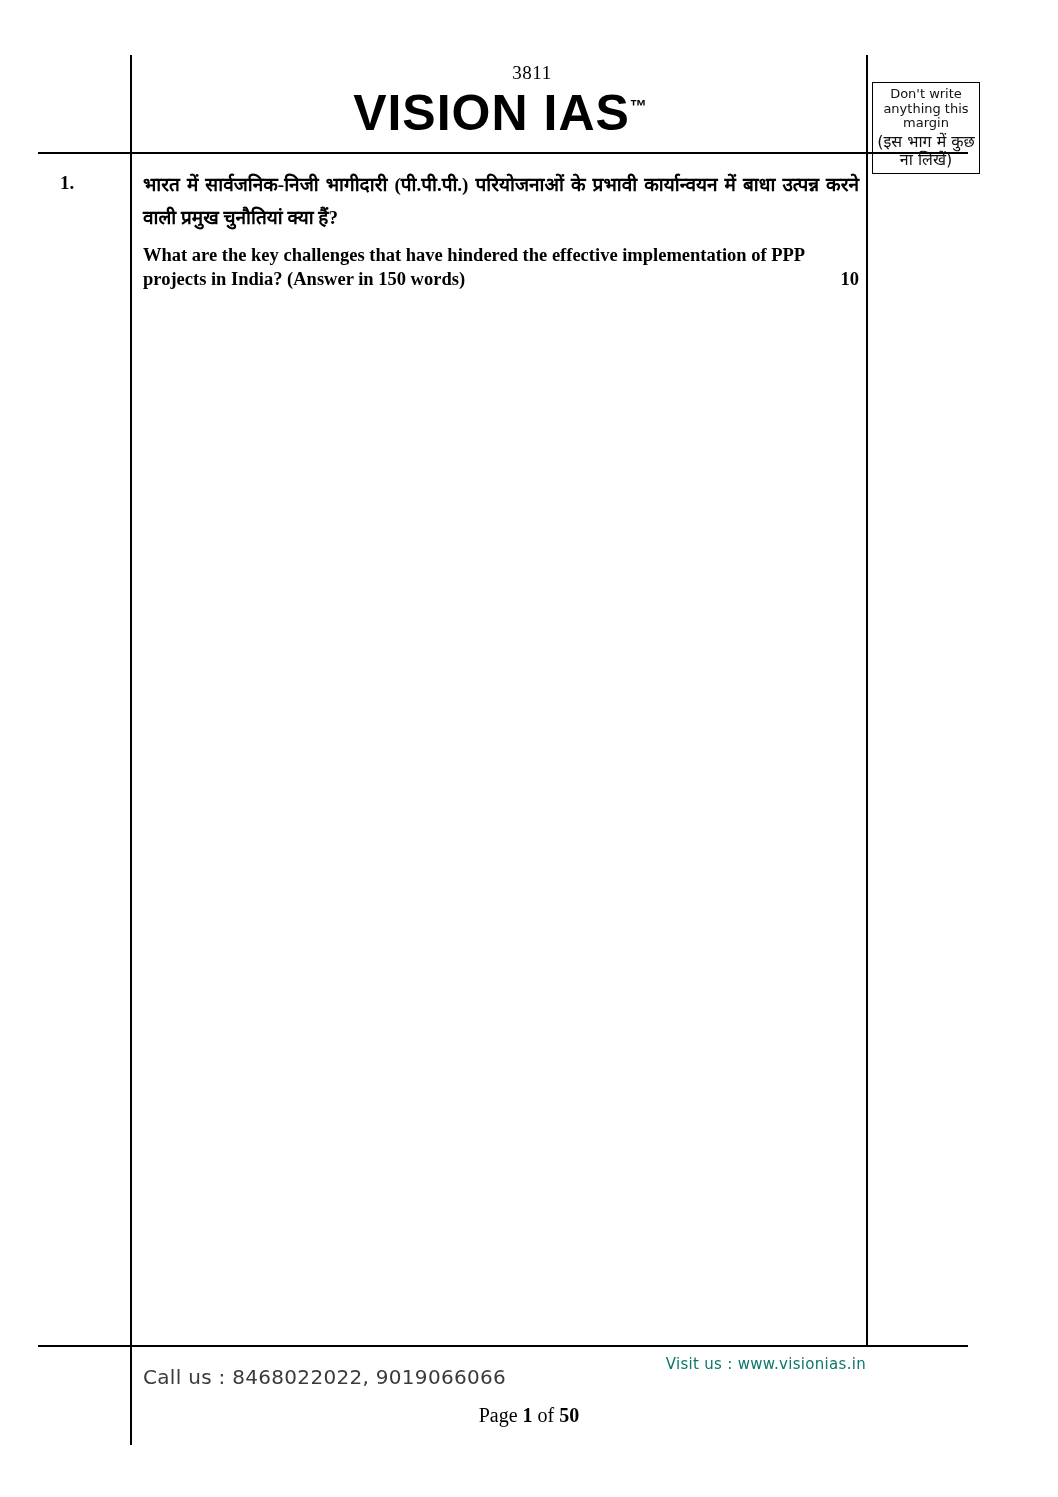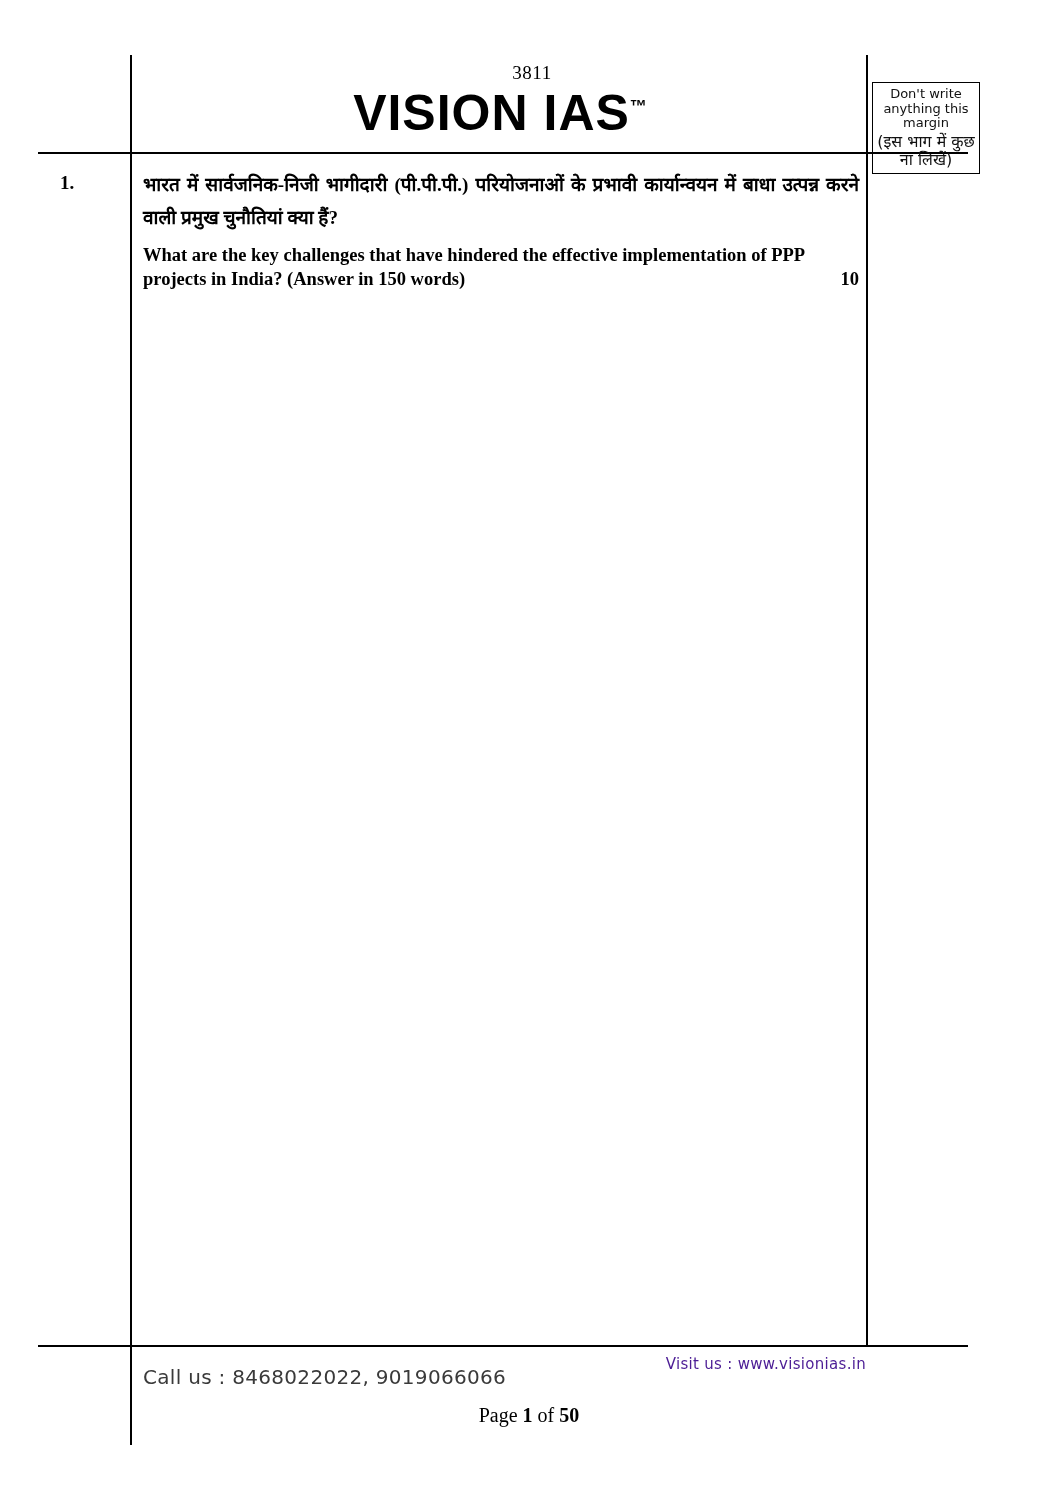--- a/index.html
+++ b/index.html
@@ -160,21 +160,21 @@
     color: #3a3a3a;
     letter-spacing: 0.3px;
     margin-top: 10px;
   }
   .footer-right {
     position: absolute;
     right: 192px;
     top: 1355px;
     font-family: "DejaVu Sans", sans-serif;
     font-size: 15px;
-    color: #4c1d95;
+    color: #0f766e;
     letter-spacing: 0.3px;
   }
   .page-num {
     position: absolute;
     left: 0;
     top: 1404px;
     width: 1058px;
     text-align: center;
     font-family: "Liberation Serif", serif;
     font-size: 20px;

